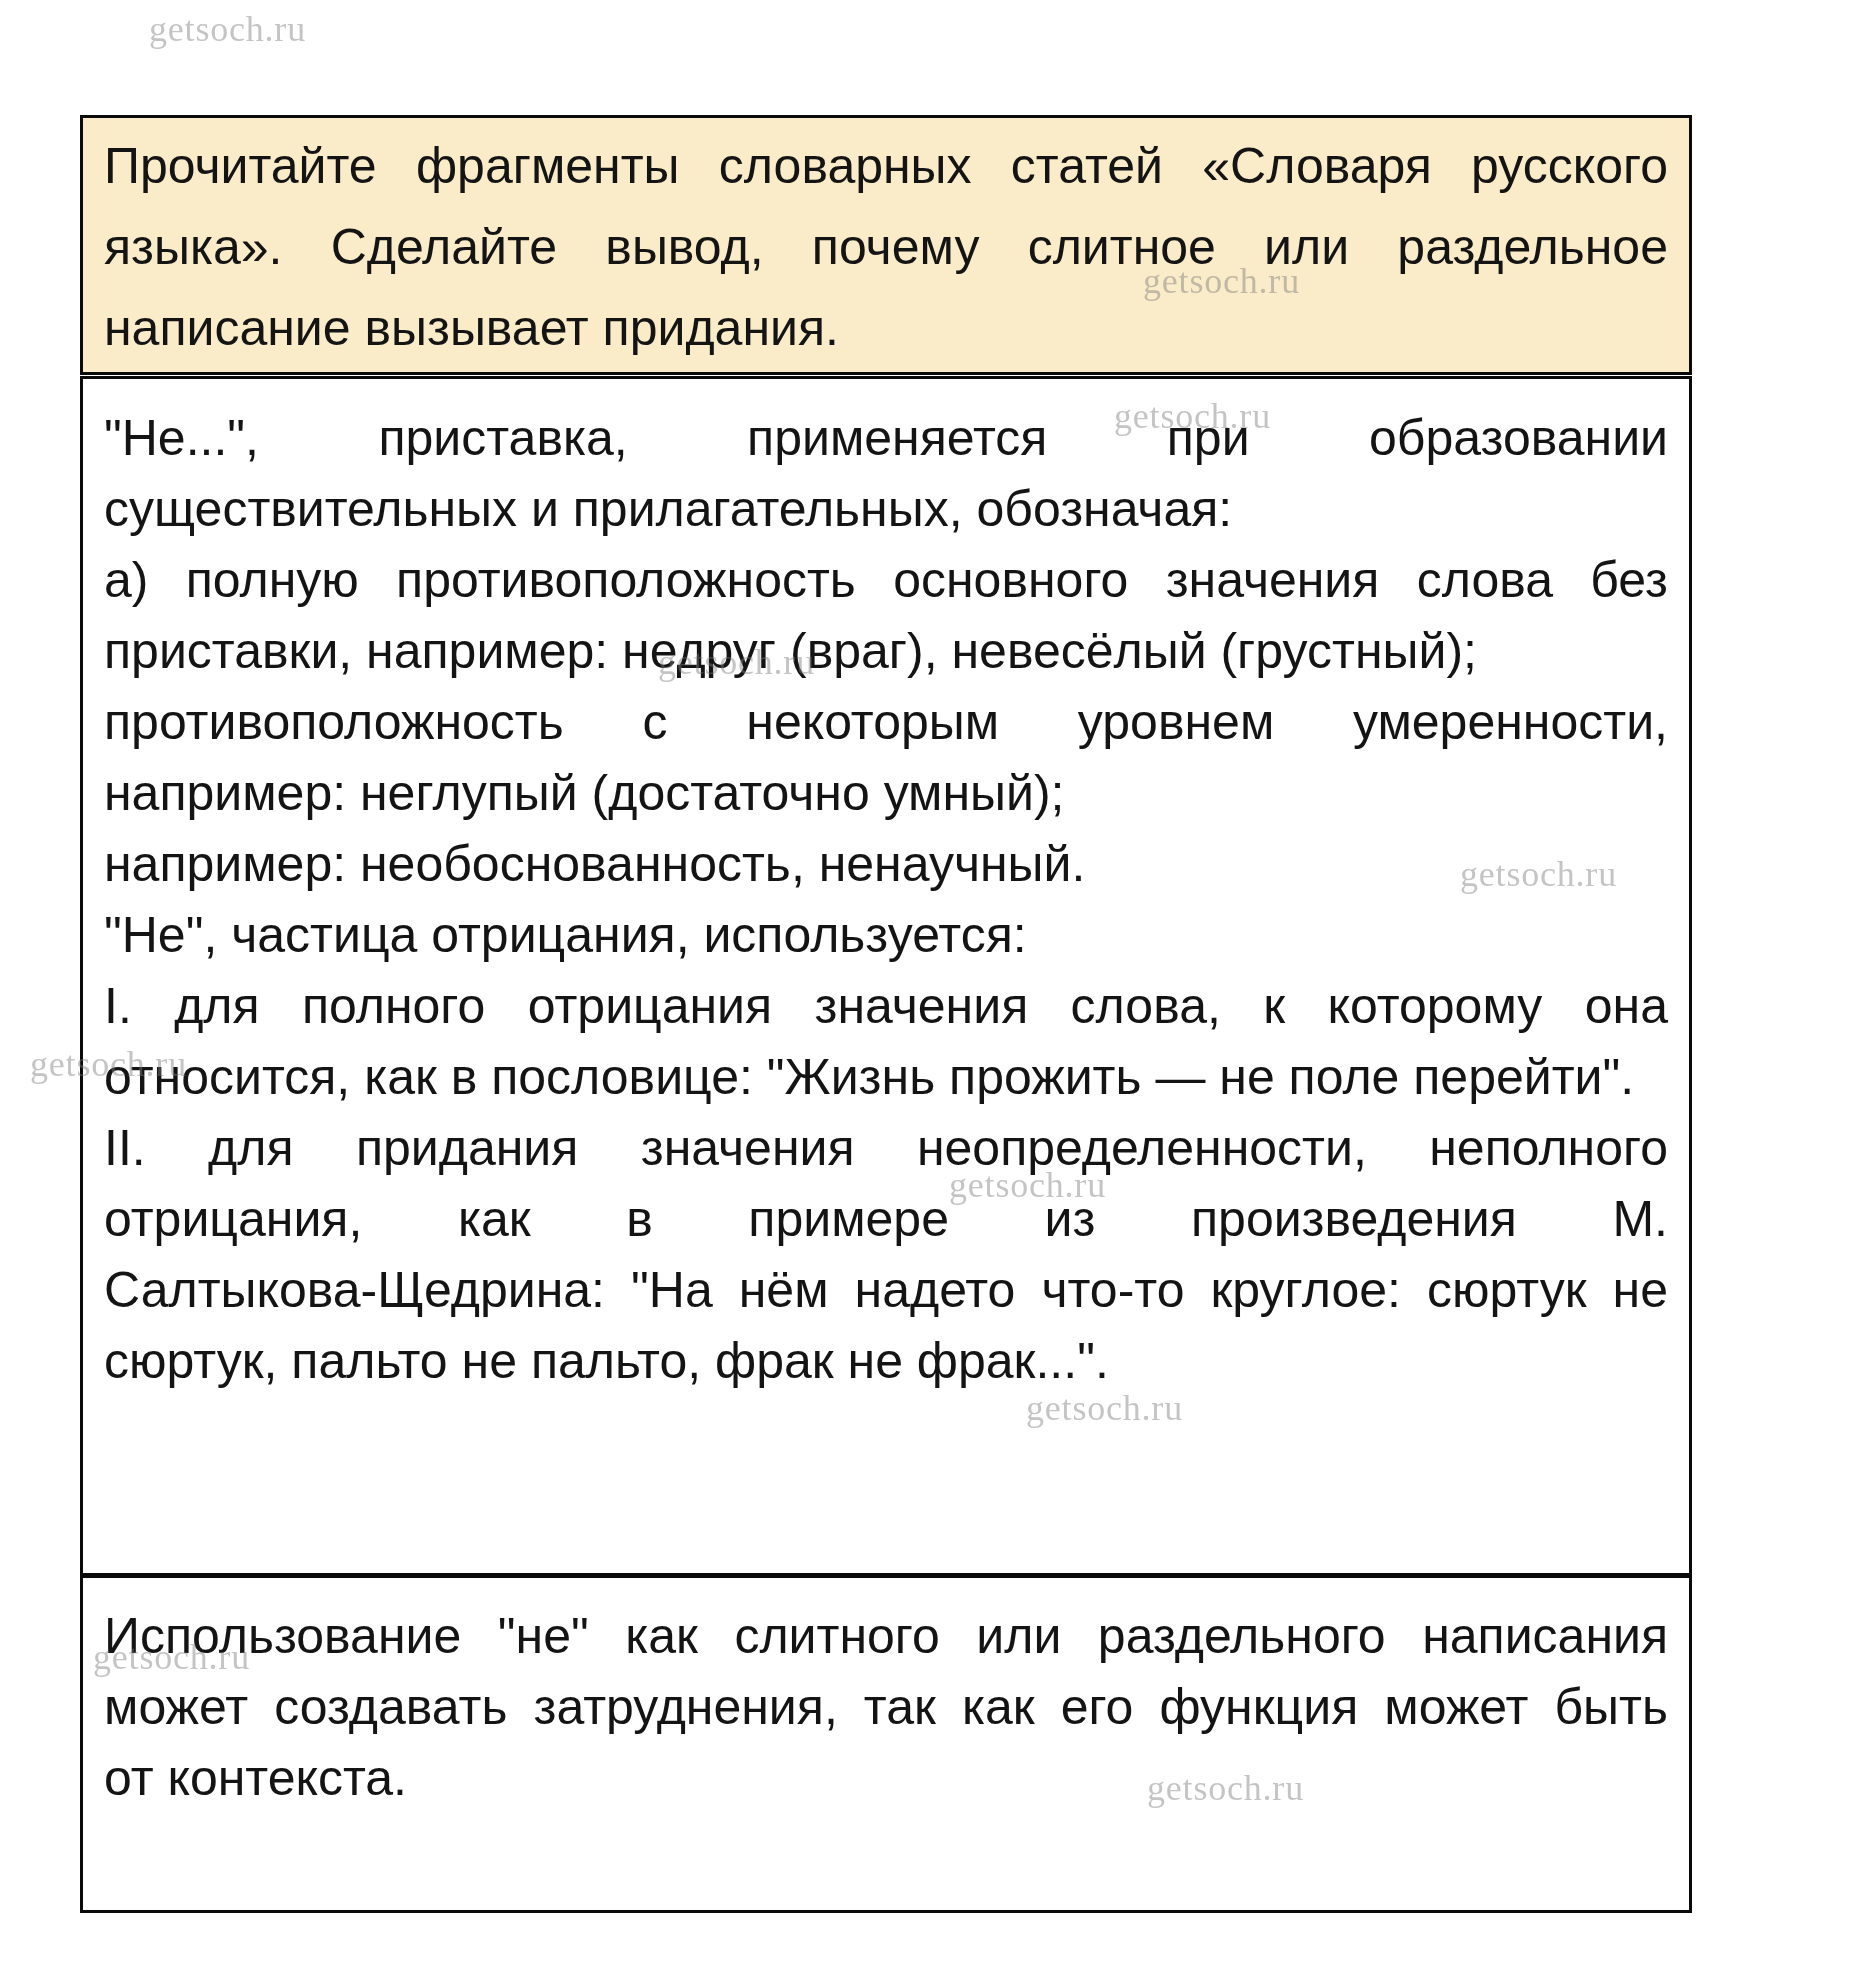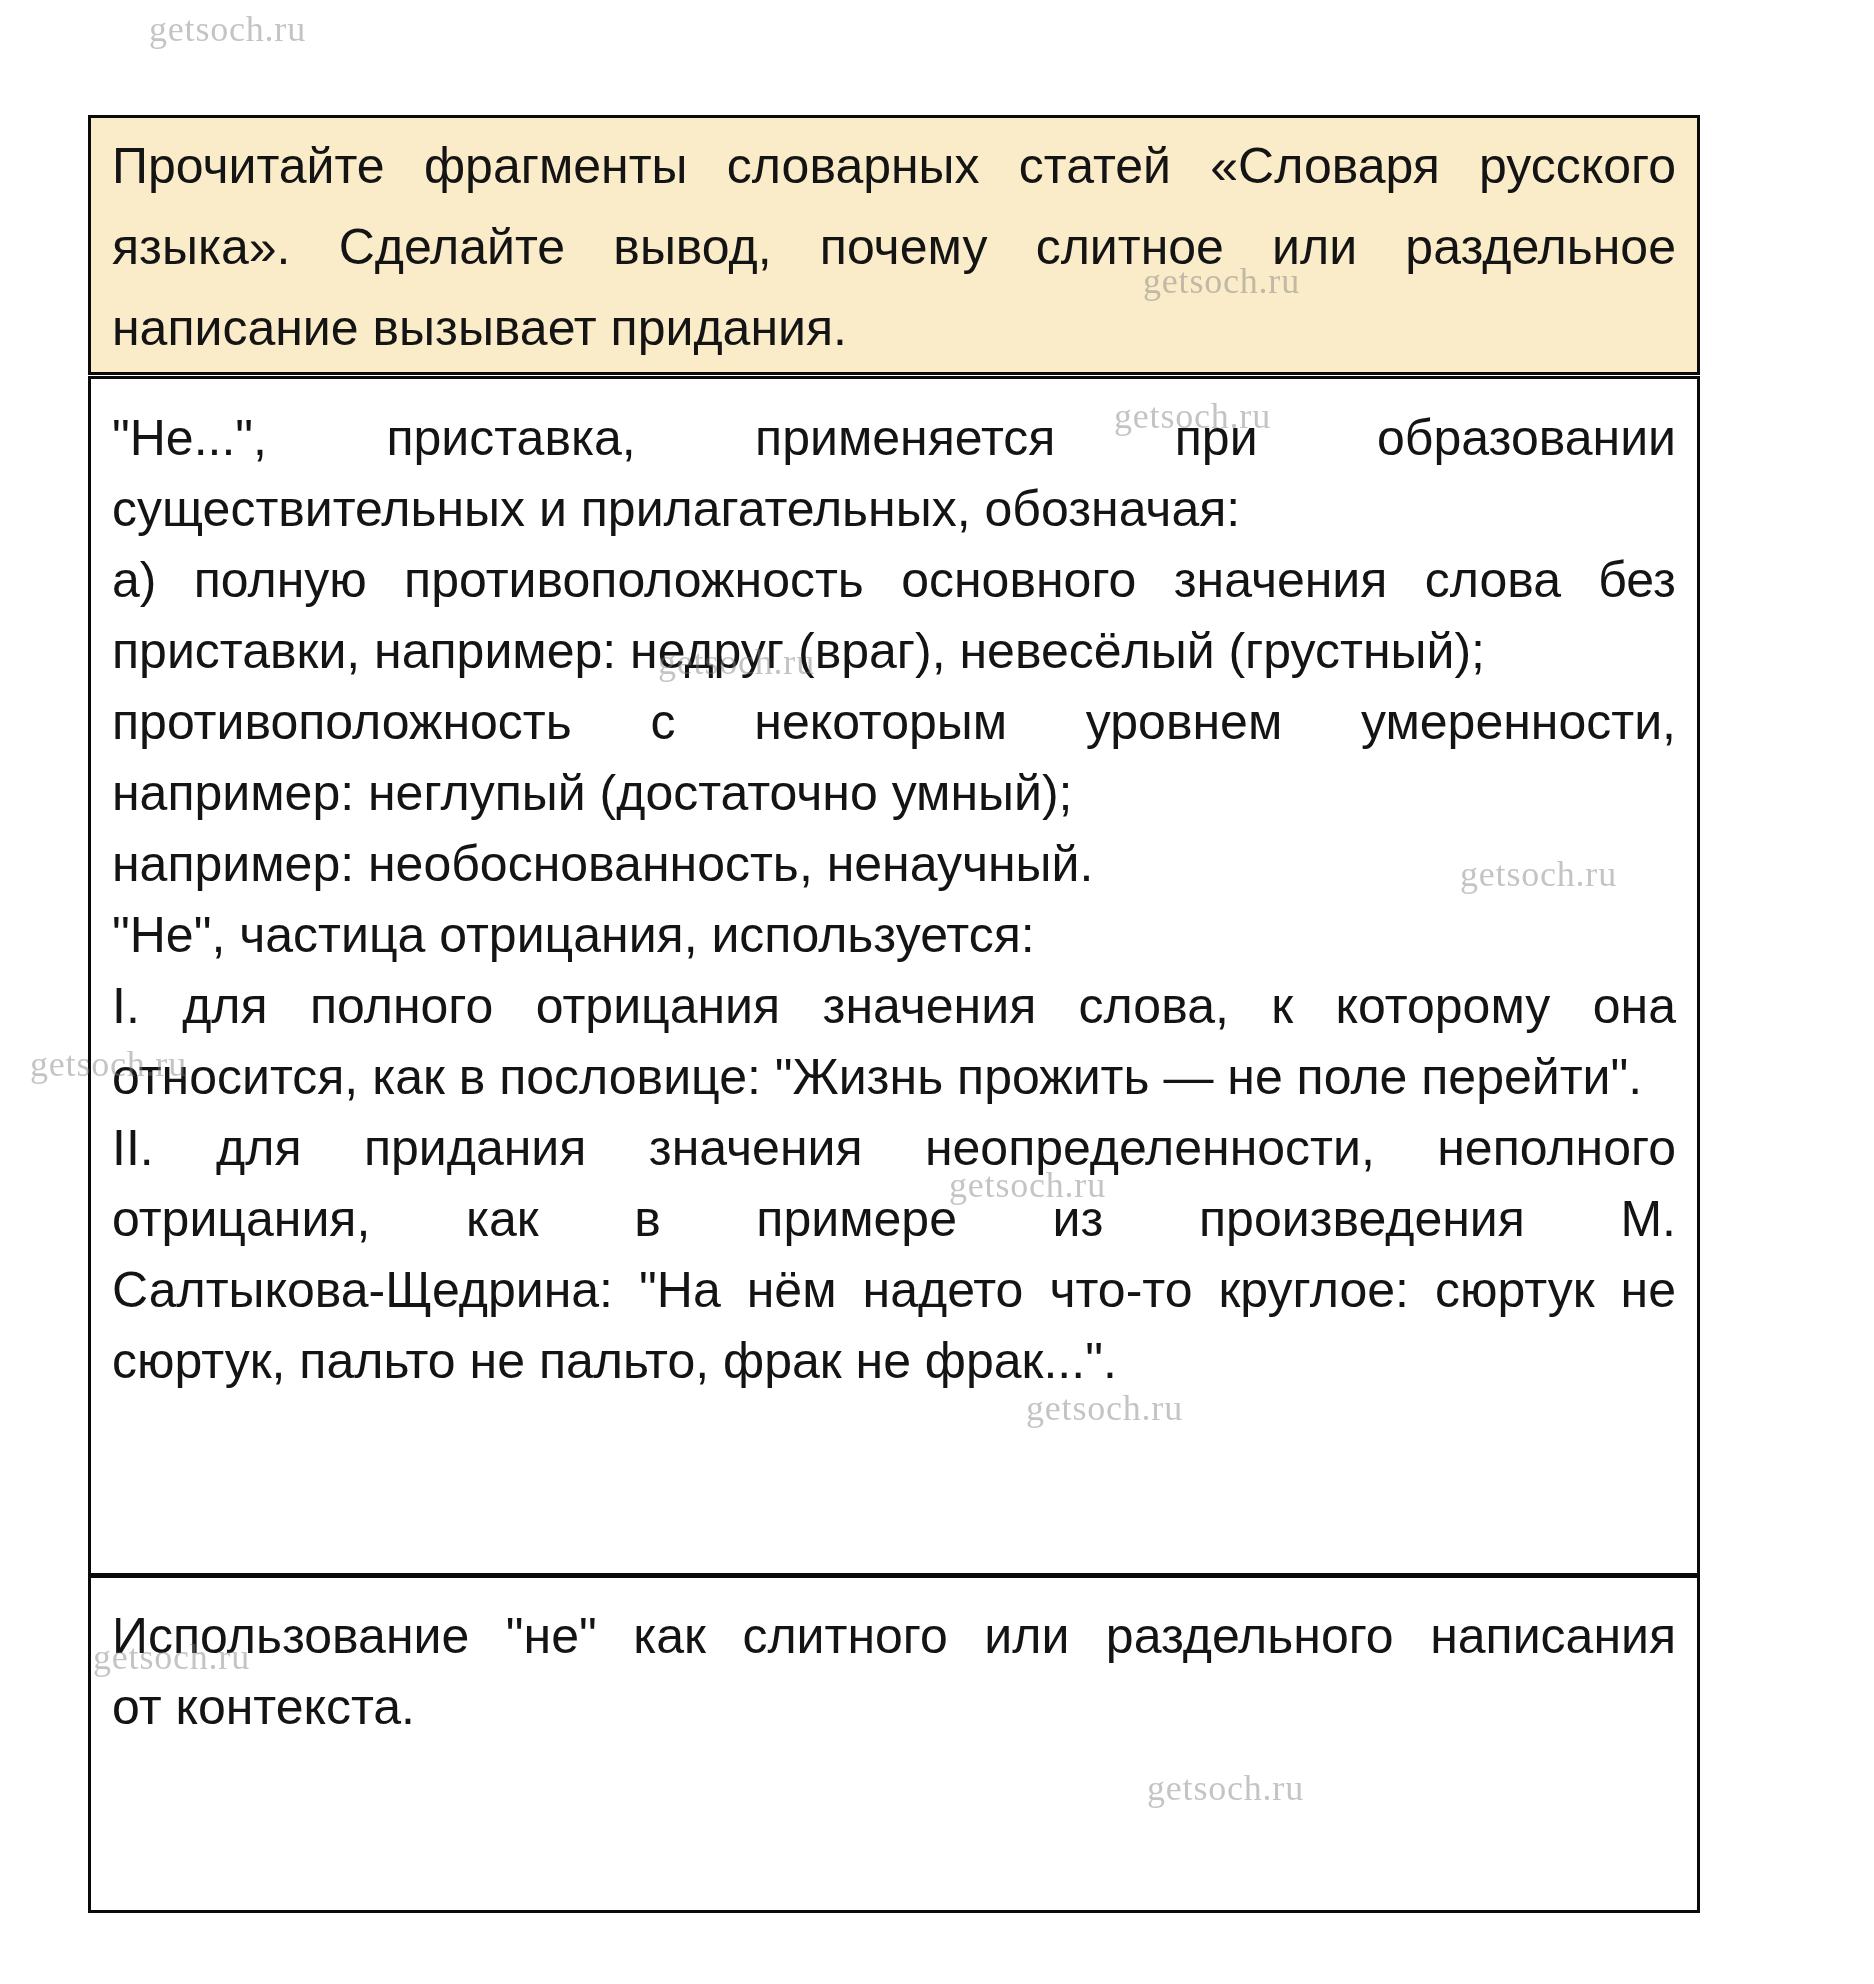--- a/index.html
+++ b/index.html
@@ -12,21 +12,21 @@
     width: 1874px;
     height: 1985px;
     background: #ffffff;
     font-family: "Liberation Sans", sans-serif;
     color: #141414;
     overflow: hidden;
   }
   
   .box {
     position: absolute;
-    left: 88px;
+    left: 80px;
     width: 1612px;
     box-sizing: border-box;
     border: 3px solid #0a0a0a;
     font-size: 50px;
     color: #141414;
     z-index: 1;
   }
   .task-box {
     top: 115px;
     height: 260px;
@@ -108,17 +108,18 @@
       <div class="line stretch">I. для полного отрицания значения слова, к которому она</div>
       <div class="line">относится, как в пословице: "Жизнь прожить — не поле перейти".</div>
       <div class="line stretch">II. для придания значения неопределенности, неполного</div>
       <div class="line stretch">отрицания, как в примере из произведения М.</div>
       <div class="line stretch">Салтыкова-Щедрина: "На нём надето что-то круглое: сюртук не</div>
       <div class="line">сюртук, пальто не пальто, фрак не фрак...".</div>
     </div>
 
   <div class="box conclusion-box" style="background: rgb(255, 255, 255);">
       <div class="line stretch">Использование "не" как слитного или раздельного написания</div>
+      <div class="line stretch">может создавать затруднения, так как его функция может быть</div>
       <div class="line">от контекста.</div>
     </div>
 
 </div>
 
 
 </body></html>

